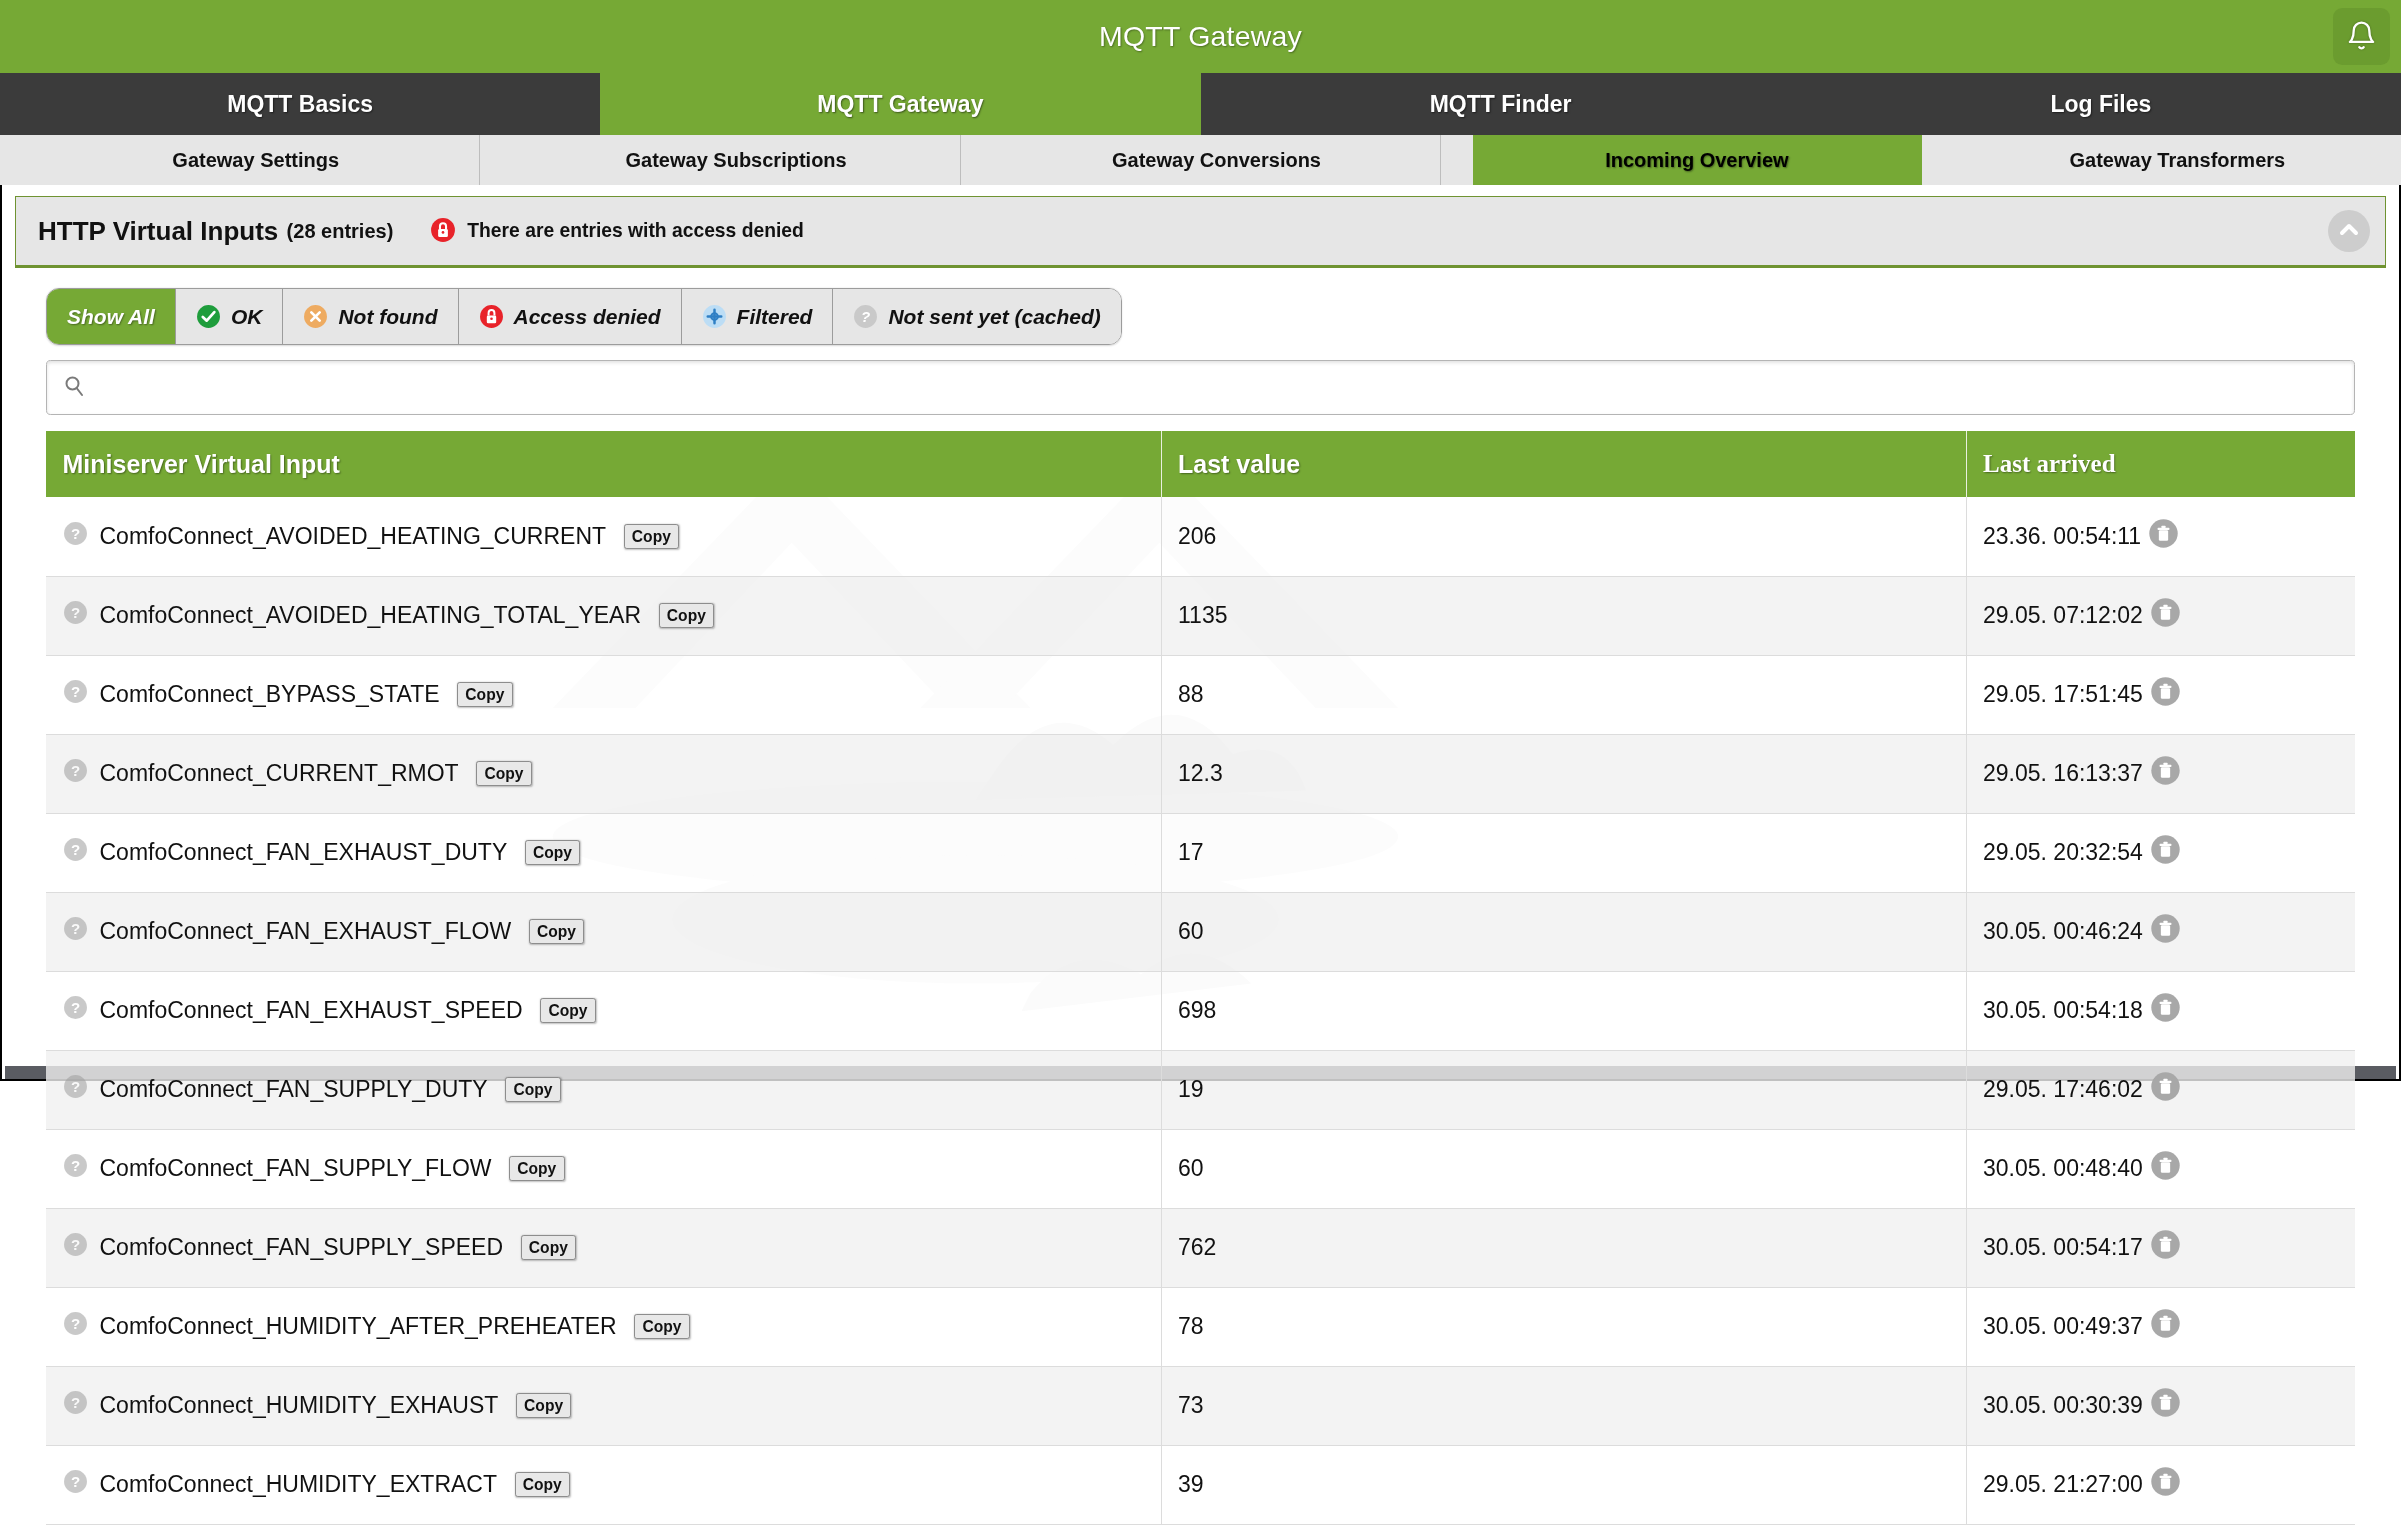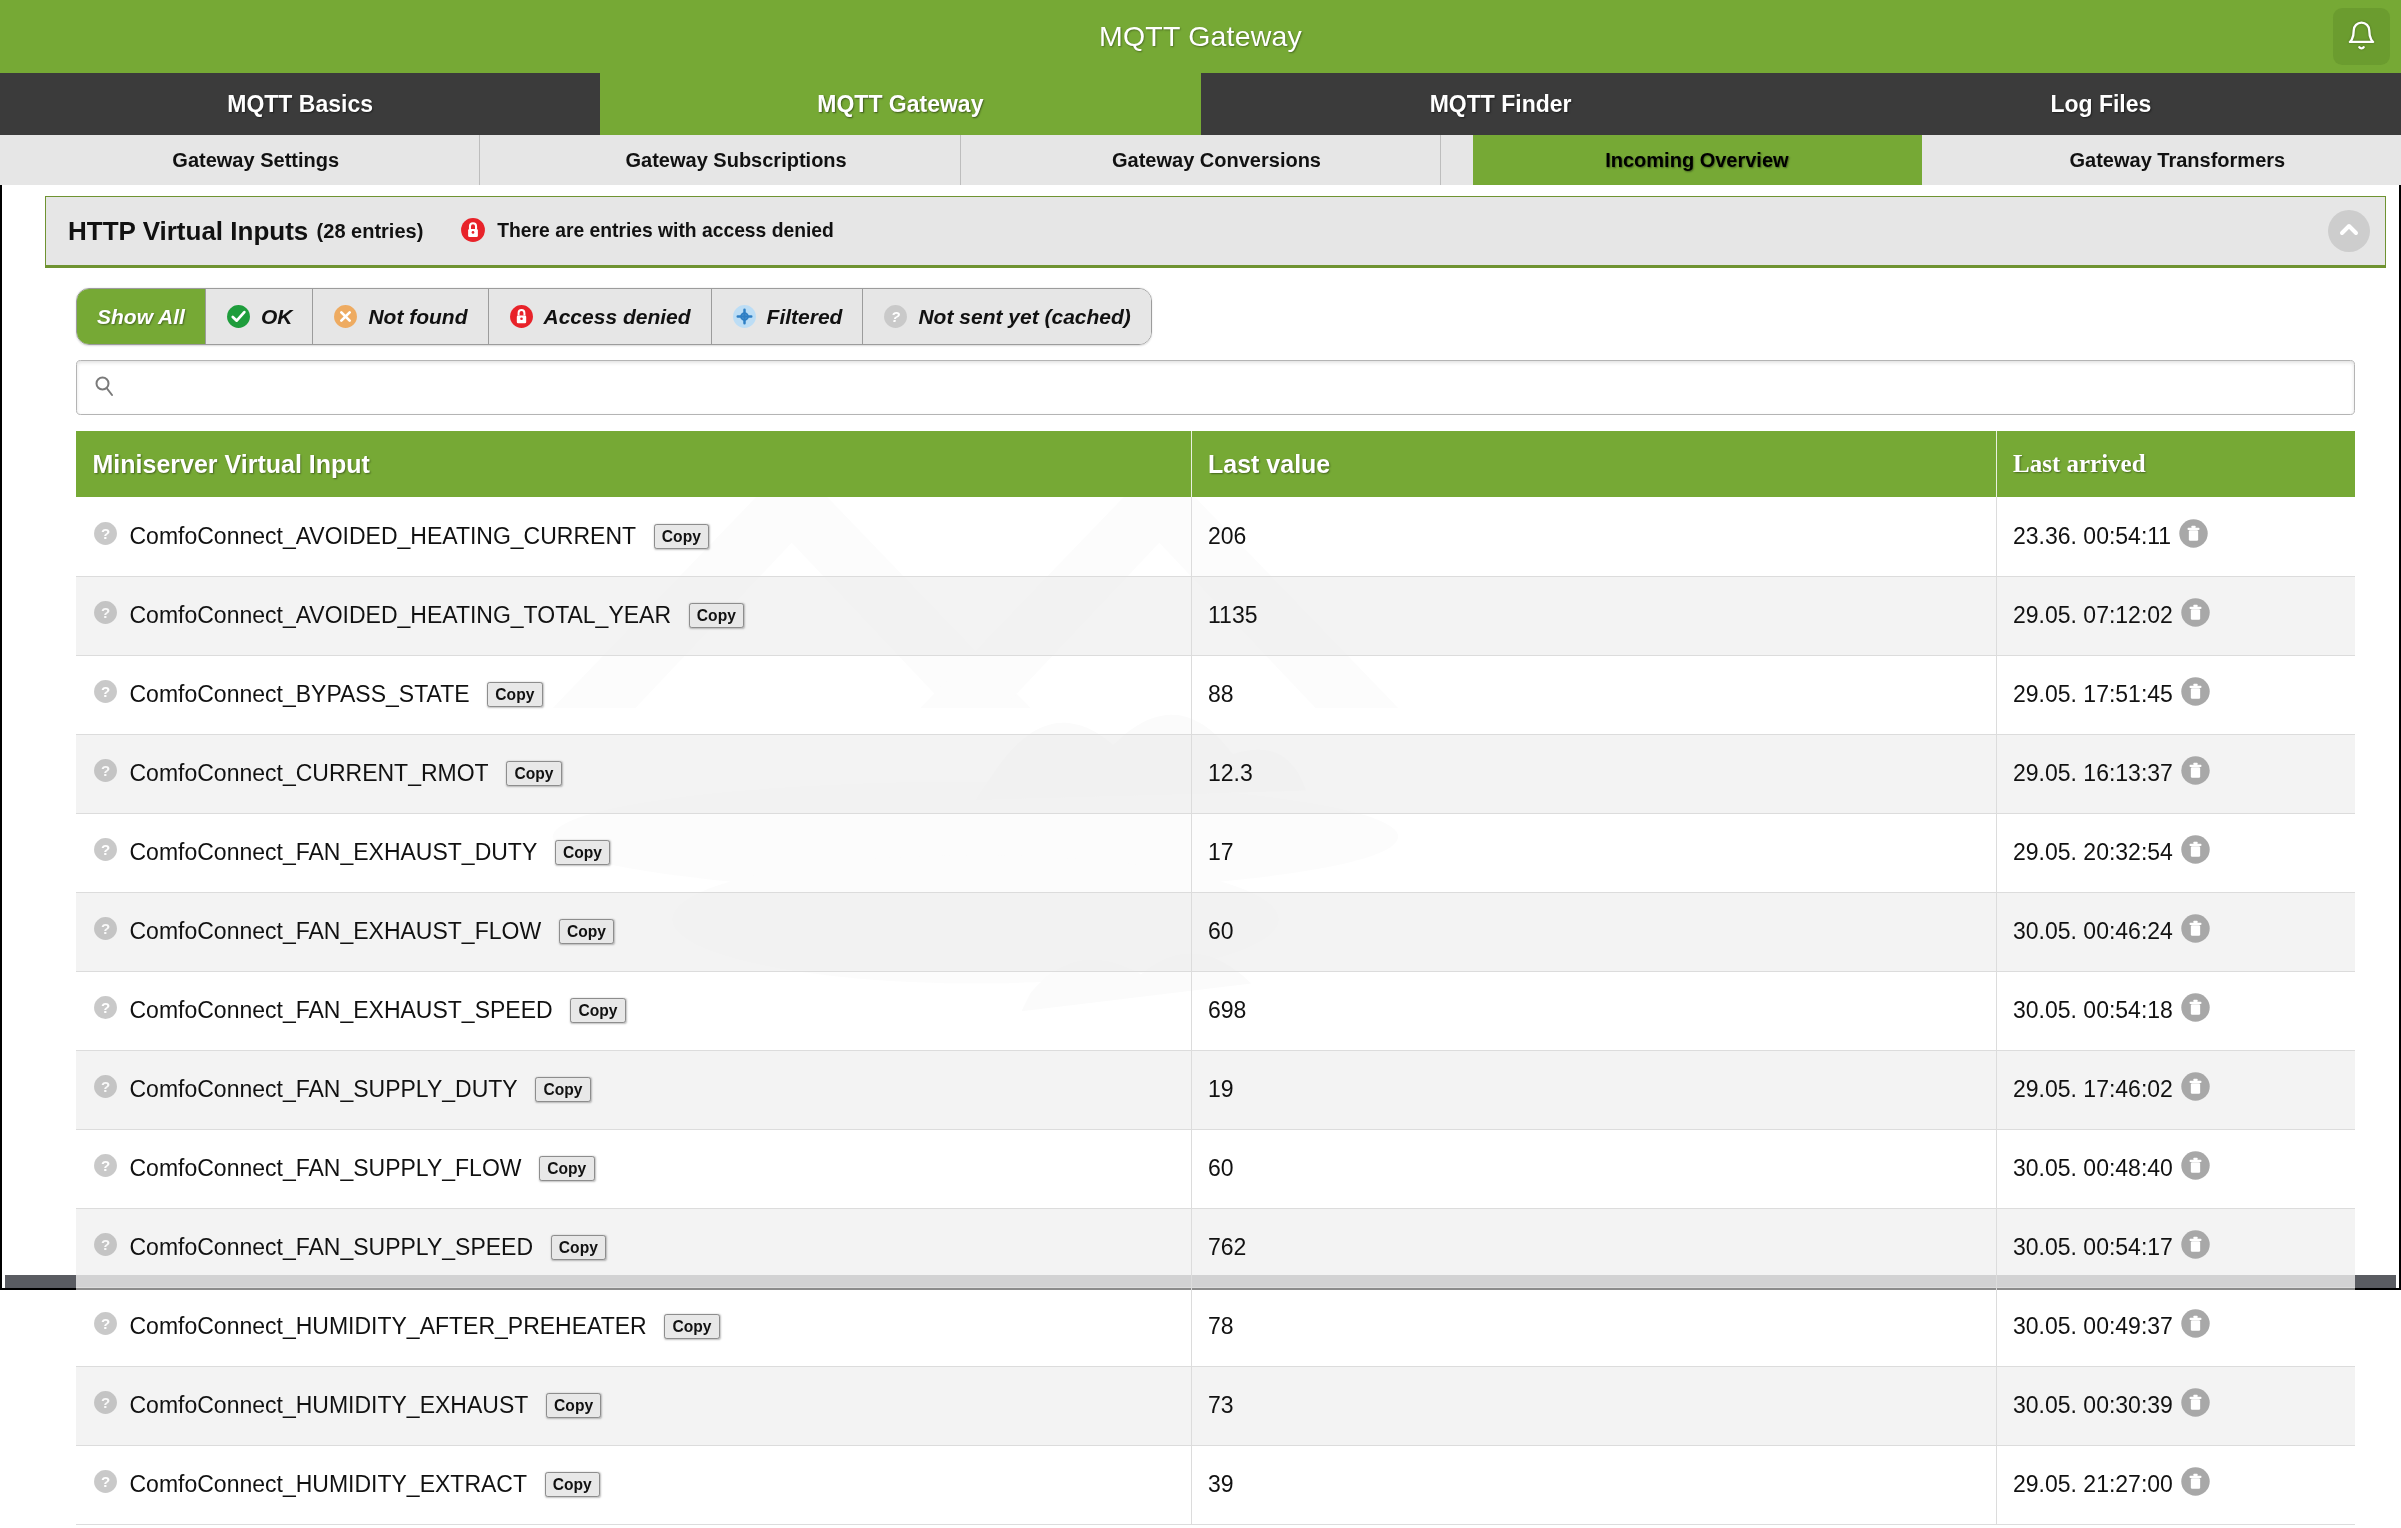--- a/index.html
+++ b/index.html
@@ -2,21 +2,21 @@
 <html style="font-size:14.7px"><head>
 <meta charset="utf-8">
 <style>
   * { box-sizing: border-box; margin: 0; padding: 0; }
   html, body {
     width: 2401px; height: 1529px;
     background: #ffffff;
     font-family: "Liberation Sans", sans-serif;
     overflow: hidden;
   }
-  .app { width: 2401px; height: 1290px; position: relative; background: #fff; }
+  .app { width: 2401px; height: 1081px; position: relative; background: #fff; }
 
   
   .titlebar {
     height: 73px; background: #76a935;
     display: flex; align-items: center; justify-content: center;
     position: relative;
   }
   .titlebar .title {
     color: #ffffff; font-size: 28.5px; font-weight: 400;
     text-shadow: 0.9px 0.9px 1.8px rgba(0,0,0,.35);
@@ -56,21 +56,20 @@
     border-right-color: #76a935;
   }
 
   
   .content {
     position: absolute; left: 0; top: 185px; right: 0; bottom: 0;
     background: #ffffff;
     border-left: 2.8px solid #000;
     border-right: 2.8px solid #000;
     border-bottom: 2.8px solid #000;
-    padding-left: 30px;
   }
 
   
   .watermark {
     position: absolute; left: 514px; top: 220px;
     width: 919px; height: 698px; opacity: .5; pointer-events: none;
     z-index: 0;
   }
 
   

